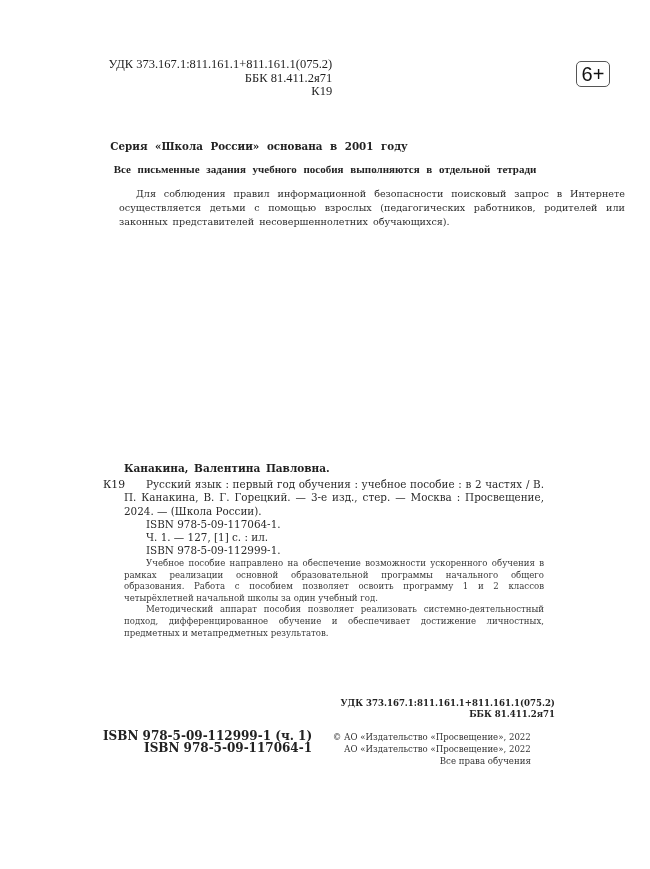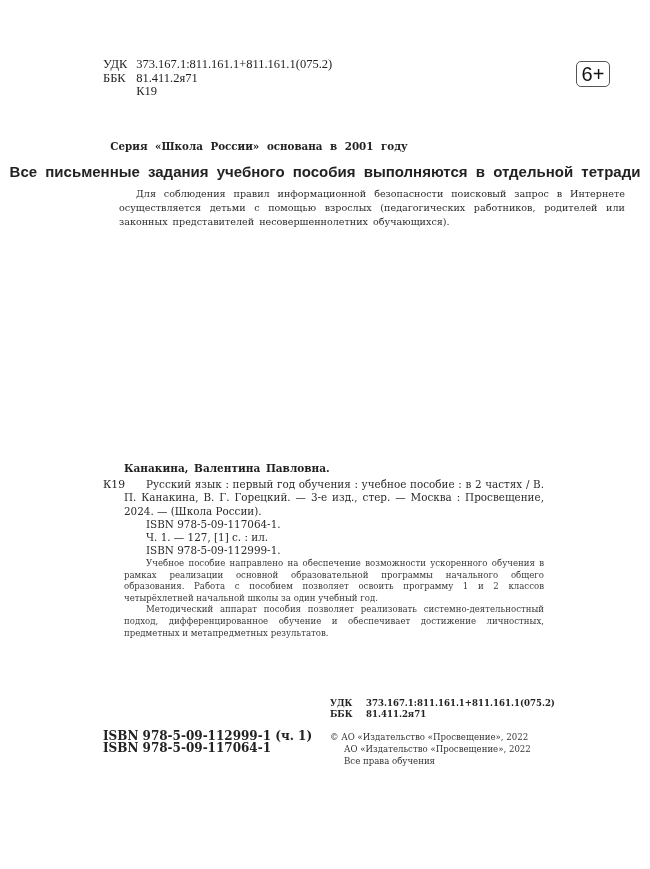--- a/index.html
+++ b/index.html
@@ -1,23 +1,23 @@
 <!DOCTYPE html>
 <html><head>
 <meta charset="utf-8">
 <style>
   html, body { margin:0; padding:0; background:#ffffff; }
   body { width:650px; height:869px; position:relative; overflow:hidden; color:#2a2a2a; font-family:"DejaVu Serif", serif; }
-  .abs { position:absolute; }
+  .abs { position:absolute;text-align:right; }
   .classif { left:103px; top:58px; font-family:"Liberation Serif", serif; font-size:12.5px; line-height:13.5px; color:#1e1e1e; }
   .classif .row { white-space:nowrap; }
   .classif .lbl { display:inline-block; width:30px; }
   .age-badge { left:576px; top:61px; width:34px; height:26px; border:1px solid #555; border-radius:5px; box-sizing:border-box; font-family:"Liberation Sans", sans-serif; font-size:20px; line-height:24px; text-align:center; color:#111; }
   .series { left:0; width:518px; top:140px; text-align:center; font-family:"DejaVu Serif", serif; font-weight:bold; font-size:10.3px; word-spacing:4px; color:#222; }
-  .tasks { left:0; width:650px; top:163px; text-align:center; font-family:Liberation Sans, sans-serif; font-weight:bold; font-size:15px; word-spacing:4px; color:#222; }
+  .tasks { left:0; width:650px; top:163px; text-align:center; font-family:Liberation Serif, serif; font-weight:bold; font-size:11px; word-spacing:4px; color:#222; }
   .notice { left:119px; width:506px; top:187px; font-family:"DejaVu Serif", serif; font-size:9.6px; line-height:13.8px; text-align:justify; text-align-last:left; word-spacing:2px; color:#2c2c2c; }
   .notice .p { text-indent:17px; }
   .author { left:124px; top:462px; font-family:"DejaVu Serif", serif; font-weight:bold; font-size:10.5px; color:#1e1e1e; word-spacing:2px; }
   .k19 { left:103px; top:478px; font-family:"DejaVu Serif", serif; font-size:10.8px; color:#1e1e1e; }
   .biblio { left:124px; width:420px; top:478px; font-family:"DejaVu Serif", serif; font-size:10.4px; line-height:13.3px; color:#2a2a2a; text-align:justify; text-align-last:left; }
   .biblio .first { text-indent:22px; }
   .biblio .ind { padding-left:22px; white-space:nowrap; }
   .annot { left:124px; width:420px; top:558px; font-family:"DejaVu Serif", serif; font-size:8.6px; line-height:11.6px; color:#3a3a3a; text-align:justify; text-align-last:left; }
   .annot .p { text-indent:22px; }
   .udk2 { left:330px; top:698px; font-family:"DejaVu Serif", serif; font-weight:bold; font-size:8.6px; line-height:11.4px; color:#222; white-space:nowrap; }

